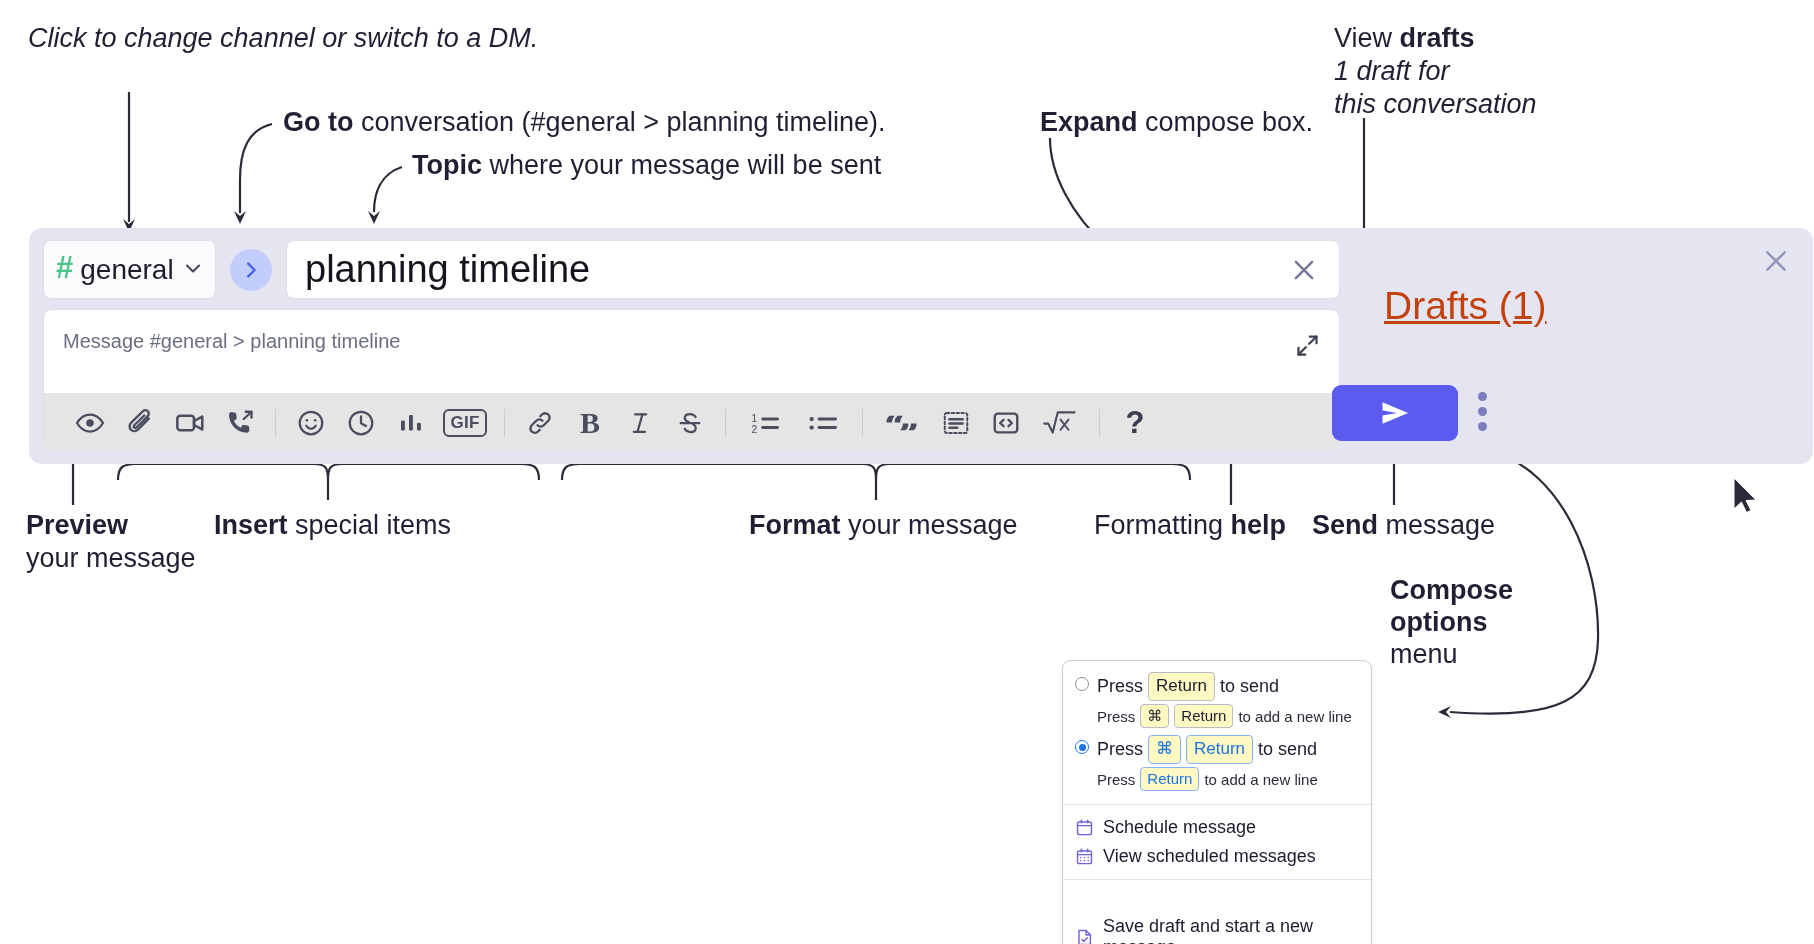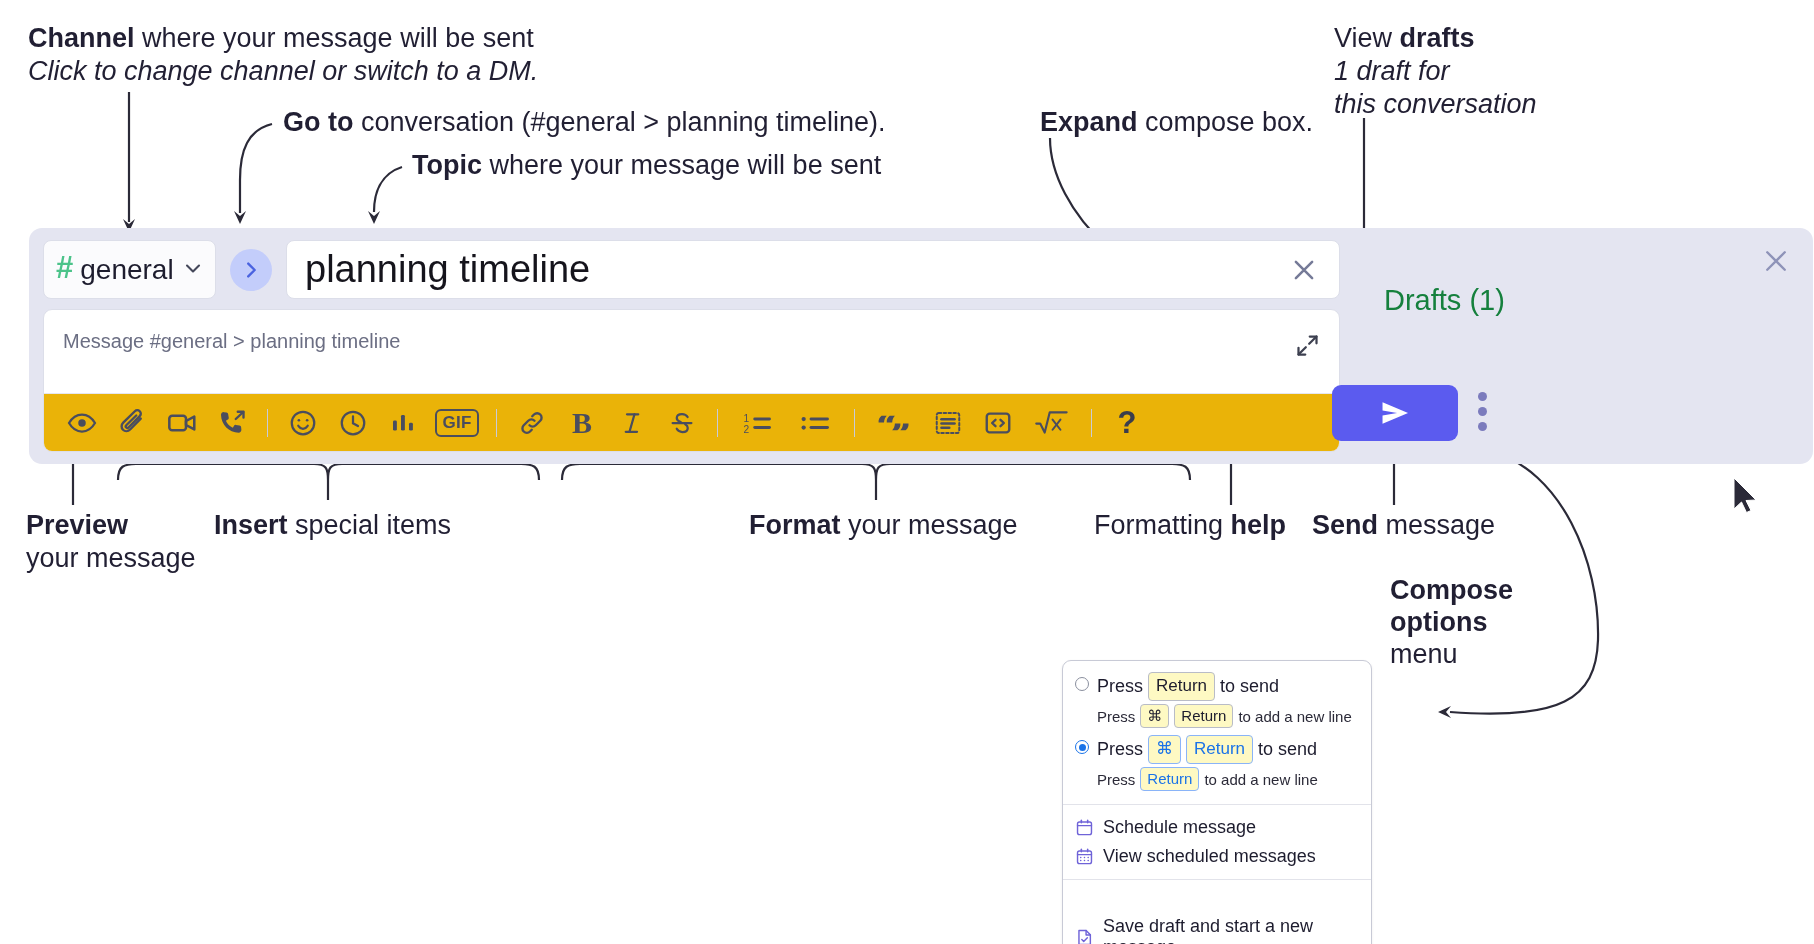--- a/index.html
+++ b/index.html
@@ -58,35 +58,35 @@
     position:absolute; left:0; top:69px; width:100%; height:143px;
     background:#ffffff; border:1px solid #dcdee9; border-radius:9px; overflow:hidden;
   }
   .msg-placeholder {
     position:absolute; left:19px; top:20px; font-size:20px; color:#6b6e83;
   }
   .expand-ic { position:absolute; right:18px; top:22px; color:#3d4050; }
 
   .toolbar {
     position:absolute; left:0; right:0; bottom:0; height:58px;
-    background:#eab308; border-top:1px solid #e6e7ef;
-    display:flex; align-items:center; padding-left:13px; gap:0;
+    background:#e5e5e5; border-top:1px solid #e6e7ef;
+    display:flex; align-items:center; padding-left:21px; gap:0;
   }
   .tb { width:50px; height:46px; display:flex; align-items:center; justify-content:center; color:#4a4d5e; }
   .tb.wide { width:58px; }
   .sep { width:1px; height:28px; background:#c9cbd8; margin:0 10px; flex:0 0 auto; }
   .gif-box {
     border:2.4px solid #4a4d5e; border-radius:6px; font-size:17px; font-weight:700;
     padding:2px 5px; letter-spacing:.3px; color:#4a4d5e;
   }
   .qmark { font-size:31px; font-weight:700; color:#3a3d4d; }
 
   
   .drafts-link {
-    position:absolute; left:1355px; top:284px; font-size:29px; color:#15803d;
+    position:absolute; left:1355px; top:284px; font-size:39px; color:#c2410c;text-decoration:underline;
   }
   .panel-x { position:absolute; right:22px; top:18px; color:#8e93b8; }
 
   .send-btn {
     position:absolute; left:1332px; top:385px; width:126px; height:56px;
     background:#5b5bef; border-radius:9px; display:flex; align-items:center; justify-content:center;
   }
   .kebab { position:absolute; left:1478px; top:392px; display:flex; flex-direction:column; gap:6px; align-items:center; }
   .kebab i { display:block; width:9px; height:9px; border-radius:50%; background:#7b7bbd; }
 
@@ -151,21 +151,20 @@
 
       <path d="M1394,505 L1394,452"></path>
       <path d="M1394,441 l-6,13 l6,-5 l6,5 z" fill="#2b2a38" stroke="none"></path>
 
       <path d="M1492,452 C1560,470 1600,560 1598,640 C1596,700 1560,720 1450,712"></path>
       <path d="M1438,712 l13,-6 l-5,6 l5,6 z" fill="#2b2a38" stroke="none"></path>
     </g>
   </svg>
 
   <div class="anno" style="left:28px; top:22px;">
-    <div><b>Channel</b><span> where your message will be sent</span></div>
     <div><i>Click to change channel or switch to a DM.</i></div>
   </div>
 
   <div class="anno" style="left:412px; top:149px;">
     <b>Topic</b><span> where your message will be sent</span>
   </div>
 
   <div class="anno" style="left:283px; top:106px;">
     <b>Go to</b><span> conversation (#general &gt; planning timeline).</span>
   </div>

